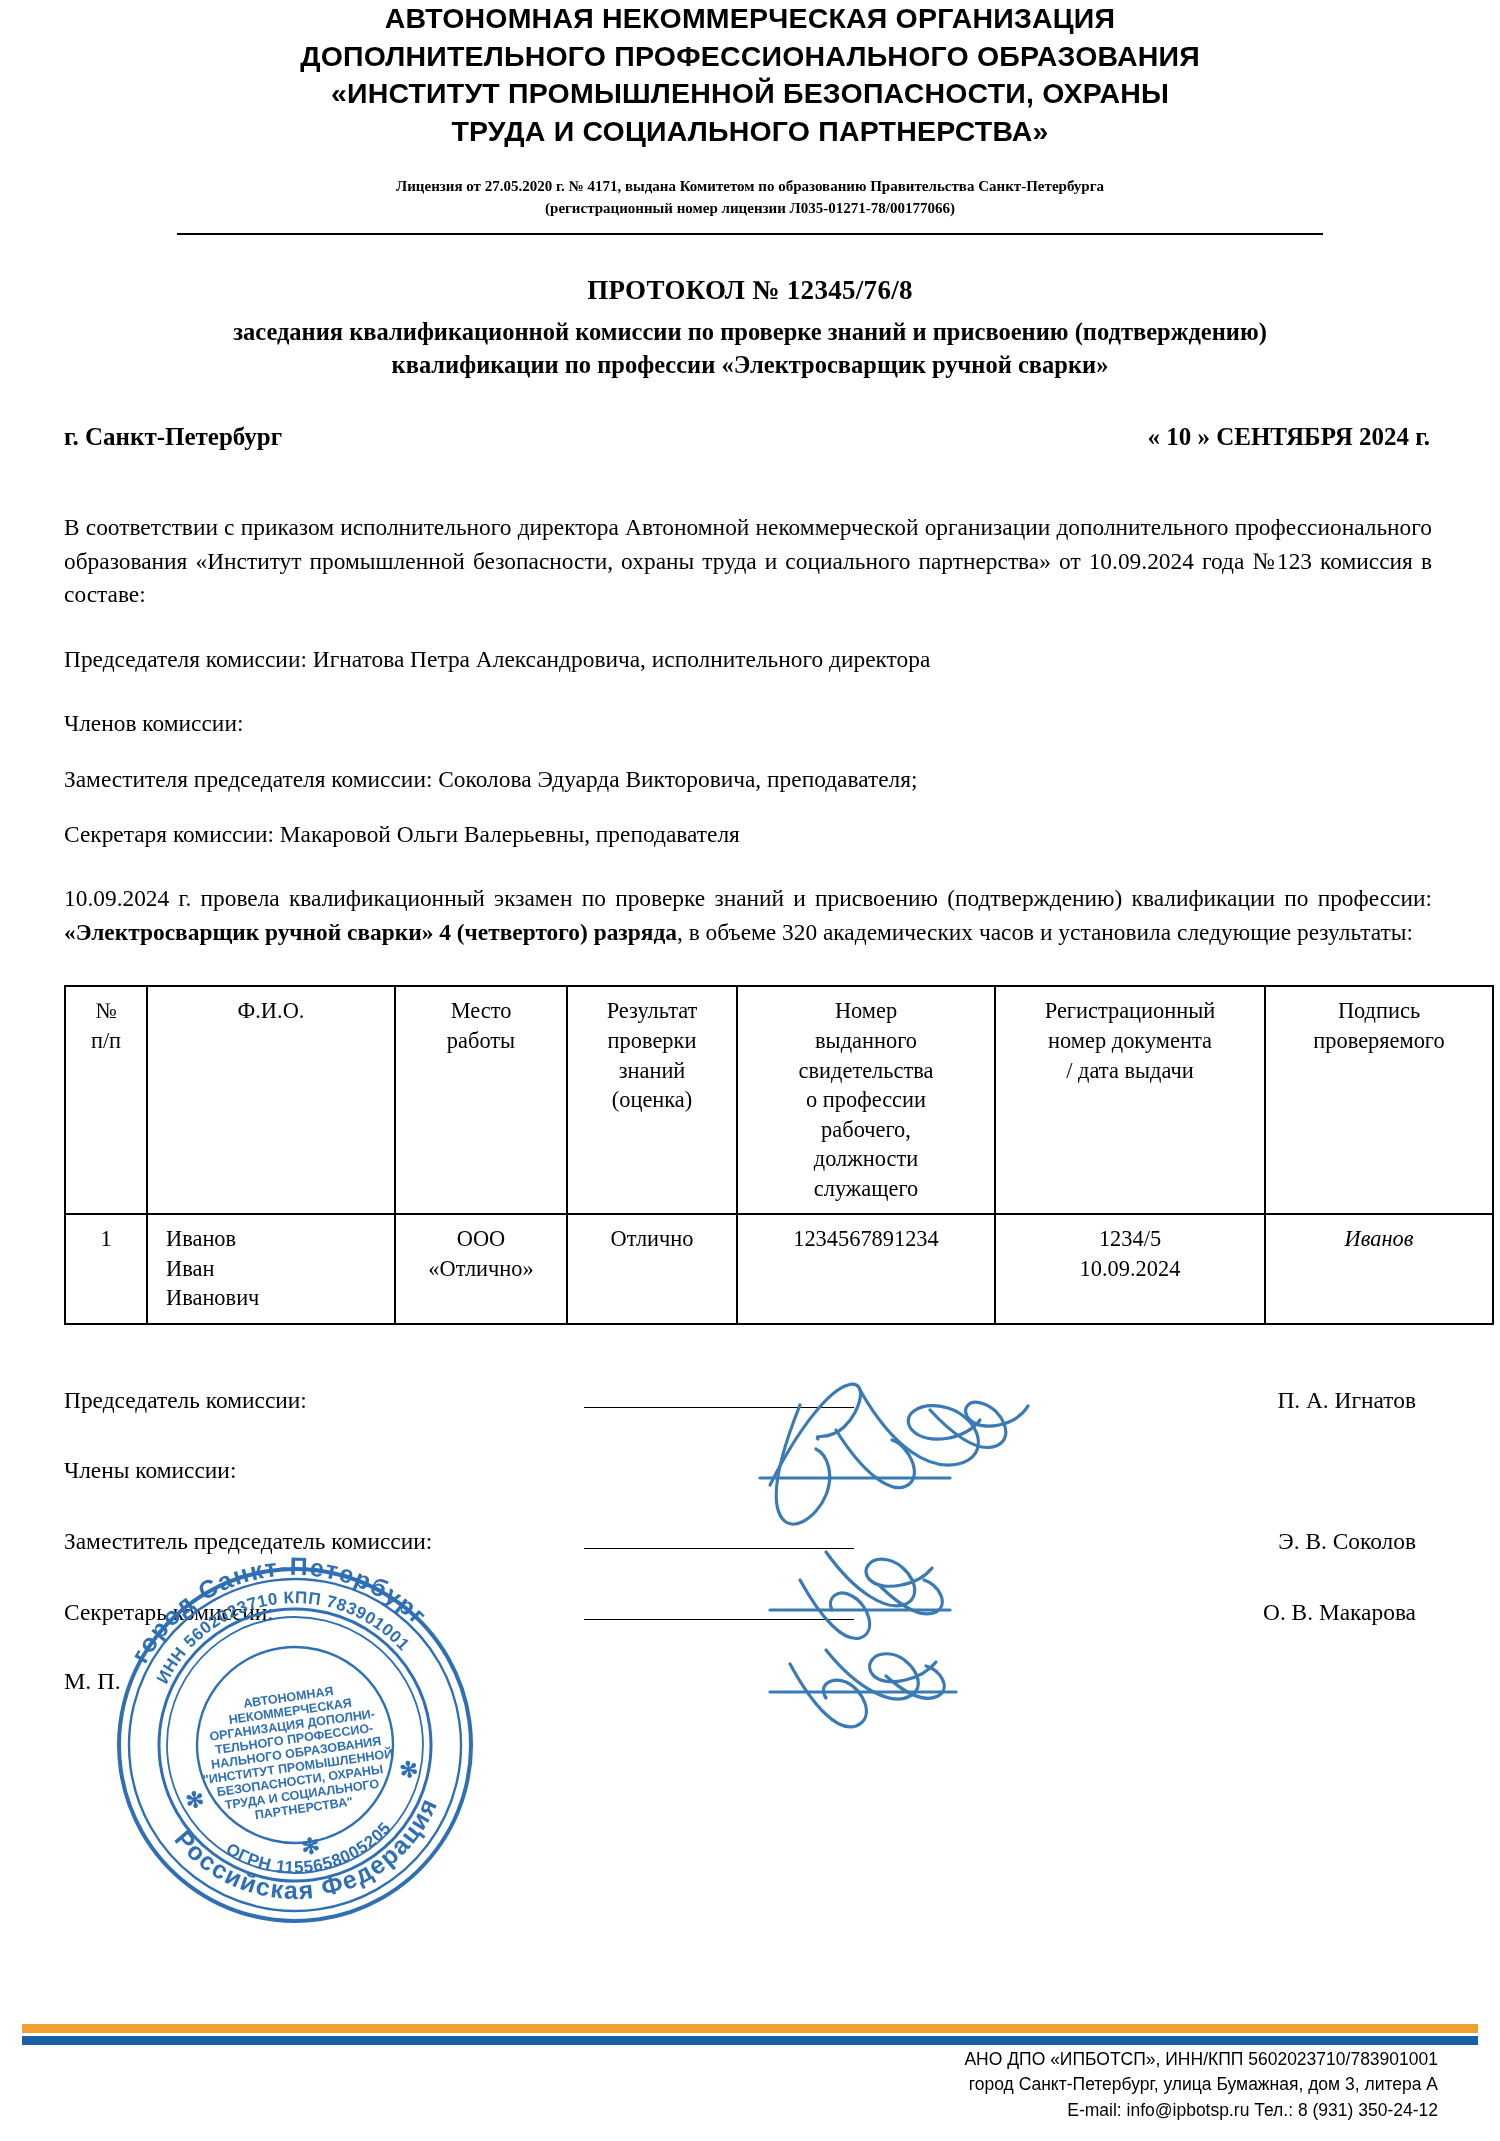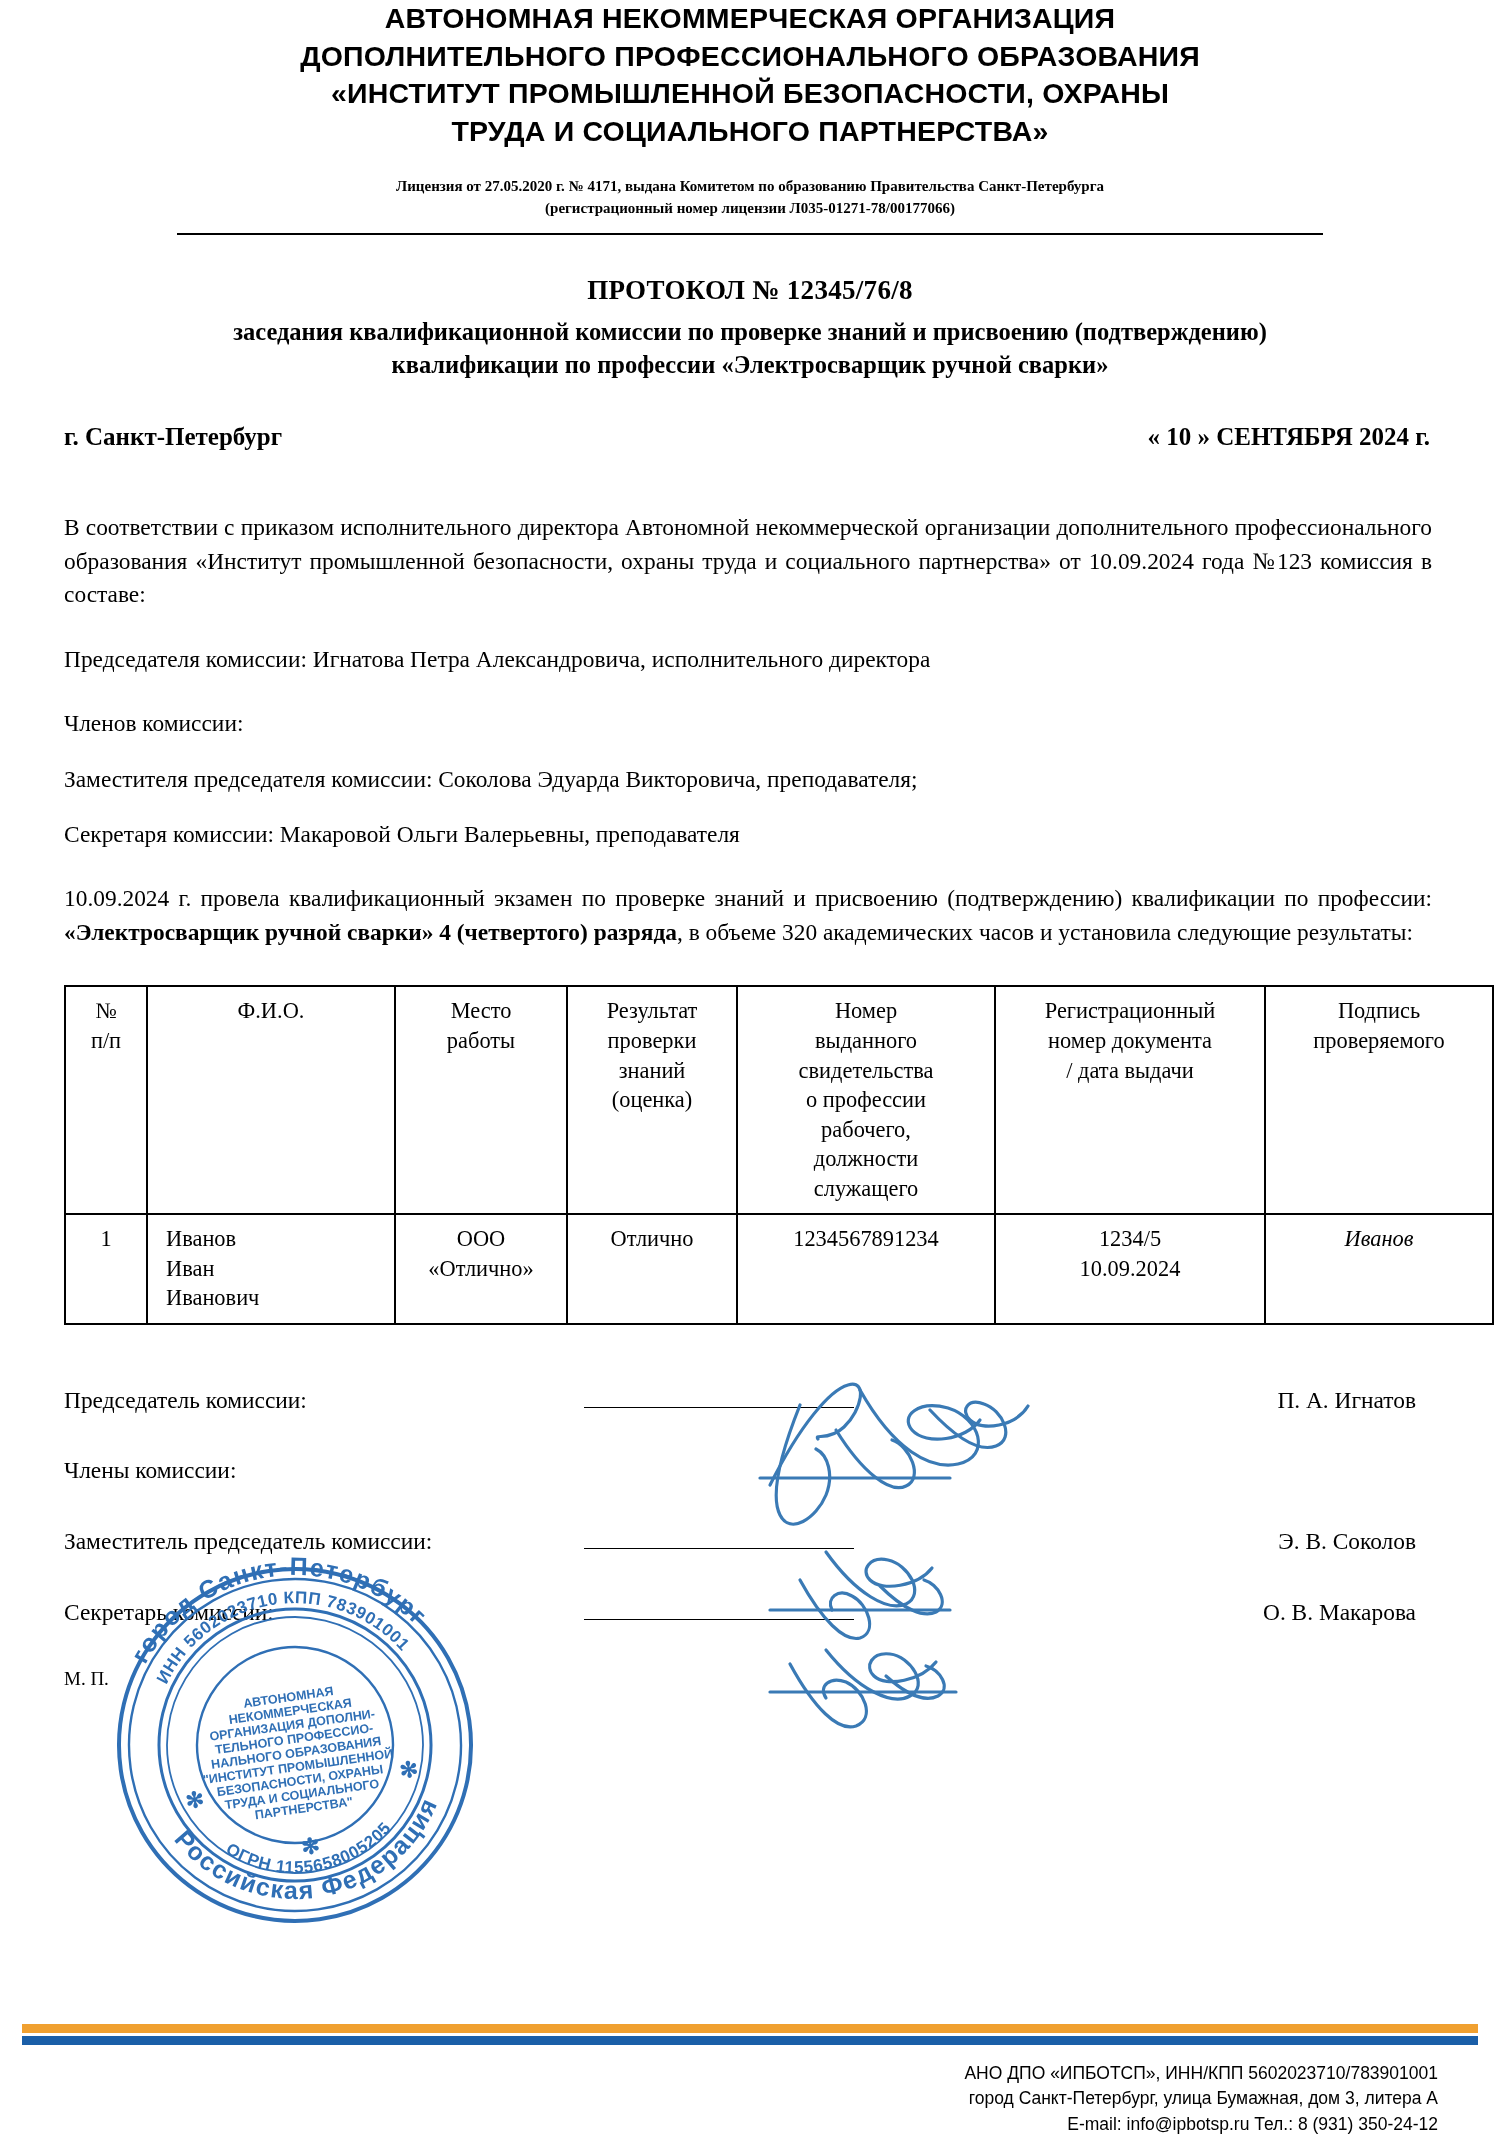--- a/index.html
+++ b/index.html
@@ -144,21 +144,21 @@
     height: 22px;
     margin: 0 70px 0 0;
   }
   .sign-line.blank { border-bottom: none; }
   .sign-name {
     flex: 1;
     text-align: right;
     padding-right: 18px;
   }
   .mp {
-    font-size: 19px;
+    font-size: 24px;
     margin-top: 6px;
   }
 
   
   .scribbles {
     position: absolute;
     left: 0;
     top: 0;
     width: 1500px;
     height: 2141px;
@@ -188,21 +188,21 @@
     margin: 0 22px;
   }
   .bar-blue {
     height: 9px;
     background: #1a5fa8;
     margin: 3px 22px 0 22px;
   }
   .footer-text {
     position: absolute;
     right: 62px;
-    bottom: 4px;
+    bottom: 18px;
     text-align: right;
     font-size: 17.5px;
     line-height: 1.45;
     font-family: "Liberation Sans", sans-serif;
     color: #000;
   }
 </style>
 </head>
 <body>
 

